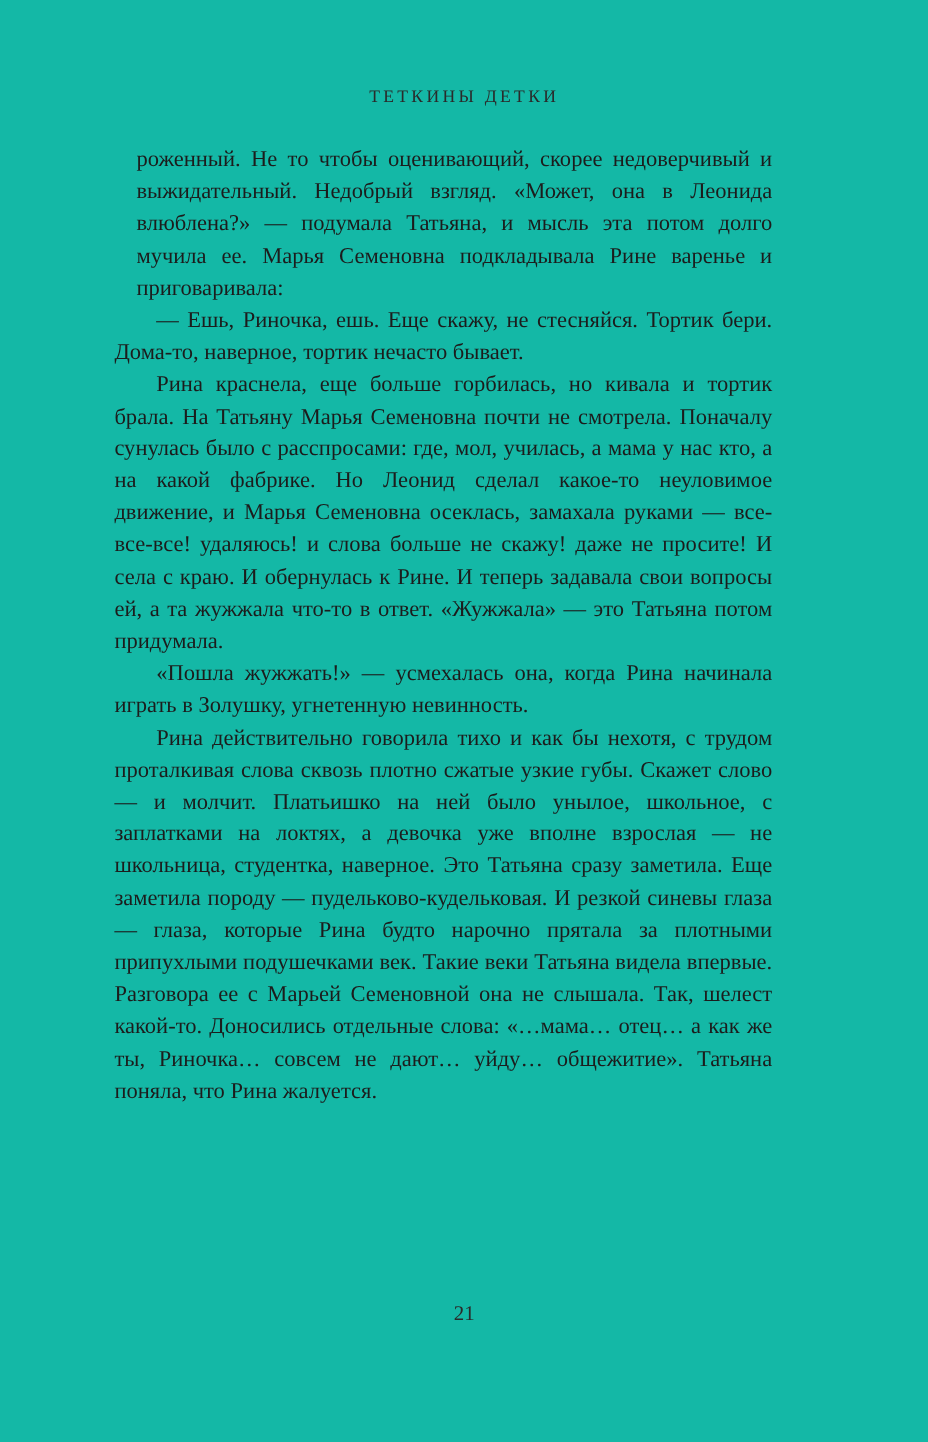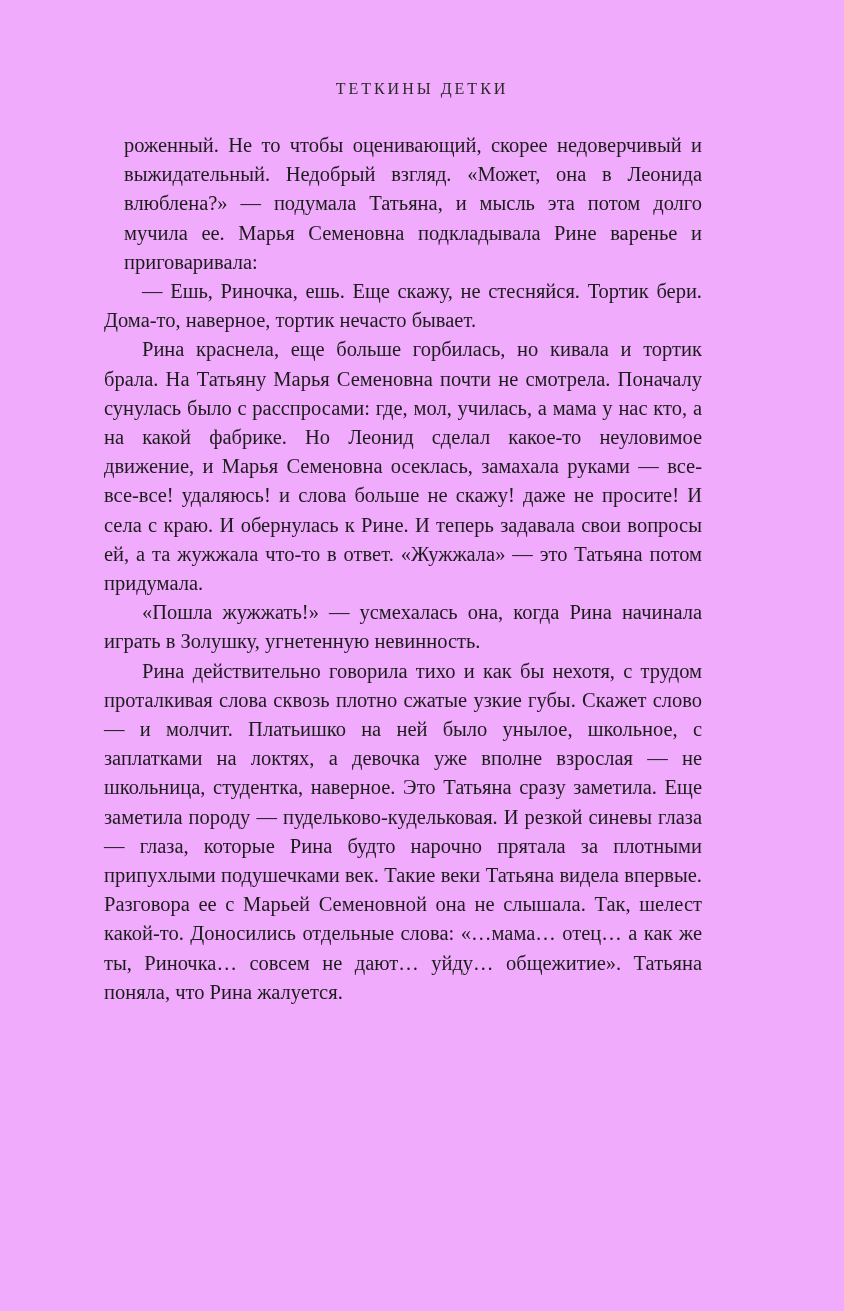--- a/index.html
+++ b/index.html
@@ -4,21 +4,21 @@
 <style>
   html, body {
     margin: 0;
     padding: 0;
     background: #ffffff;
   }
   .page {
     position: relative;
     width: 844px;
     height: 1311px;
-    background: #f0abfc;
+    background: #14b8a6;
     font-family: "Liberation Serif", "DejaVu Serif", serif;
     color: #1c1c1c;
     overflow: hidden;
   }
   .running-header {
     position: absolute;
     top: 80px;
     left: 0;
     width: 100%;
     text-align: center;
@@ -62,14 +62,15 @@
   <div class="running-header">ТЕТКИНЫ ДЕТКИ</div>
 
   <div class="text-block">
     <p class="no-indent">роженный. Не то чтобы оценивающий, скорее недоверчивый и выжидательный. Недобрый взгляд. «Может, она в Леонида влюблена?» — подумала Татьяна, и мысль эта потом долго мучила ее. Марья Семеновна подкладывала Рине варенье и приговаривала:</p>
     <p>— Ешь, Риночка, ешь. Еще скажу, не стесняйся. Тортик бери. Дома-то, наверное, тортик нечасто бывает.</p>
     <p>Рина краснела, еще больше горбилась, но кивала и тортик брала. На Татьяну Марья Семеновна почти не смотрела. Поначалу сунулась было с расспросами: где, мол, училась, а мама у нас кто, а на какой фабрике. Но Леонид сделал какое-то неуловимое движение, и Марья Семеновна осеклась, замахала руками — все-все-все! удаляюсь! и слова больше не скажу! даже не просите! И села с краю. И обернулась к Рине. И теперь задавала свои вопросы ей, а та жужжала что-то в ответ. «Жужжала» — это Татьяна потом придумала.</p>
     <p>«Пошла жужжать!» — усмехалась она, когда Рина начинала играть в Золушку, угнетенную невинность.</p>
     <p>Рина действительно говорила тихо и как бы нехотя, с трудом проталкивая слова сквозь плотно сжатые узкие губы. Скажет слово — и молчит. Платьишко на ней было унылое, школьное, с заплатками на локтях, а девочка уже вполне взрослая — не школьница, студентка, наверное. Это Татьяна сразу заметила. Еще заметила породу — пудельково-кудельковая. И резкой синевы глаза — глаза, которые Рина будто нарочно прятала за плотными припухлыми подушечками век. Такие веки Татьяна видела впервые. Разговора ее с Марьей Семеновной она не слышала. Так, шелест какой-то. Доносились отдельные слова: «…мама… отец… а как же ты, Риночка… совсем не дают… уйду… общежитие». Татьяна поняла, что Рина жалуется.</p>
   </div>
 
+  <div class="page-number">21</div>
 
 </div>
 
 </body></html>

